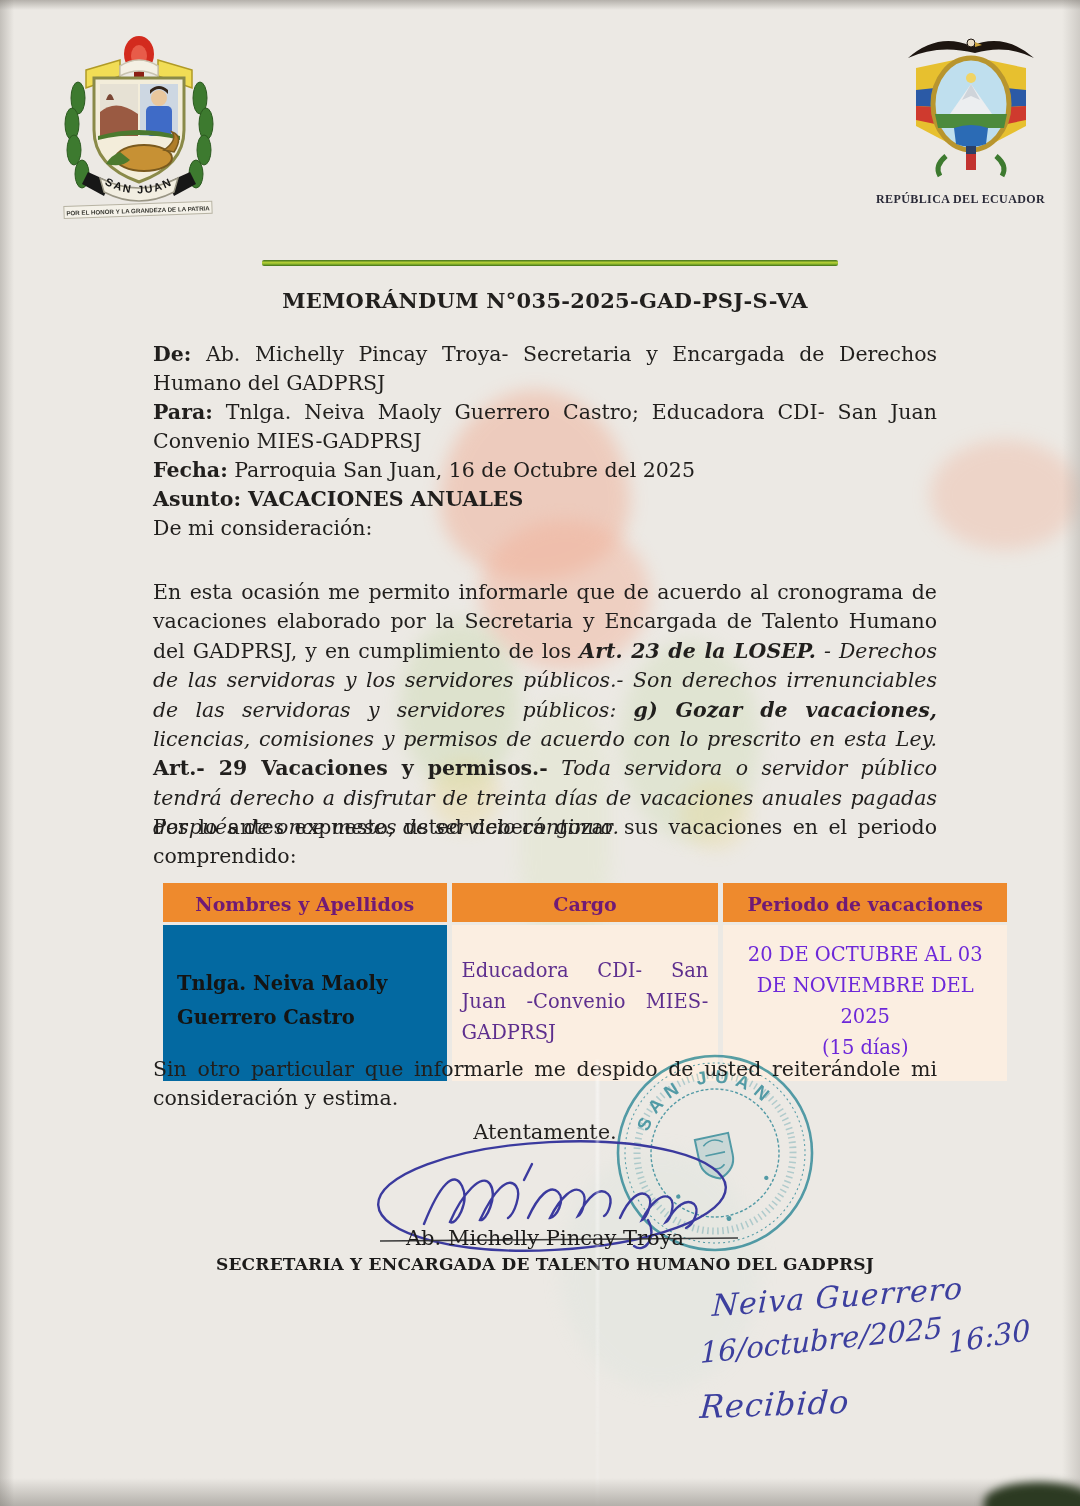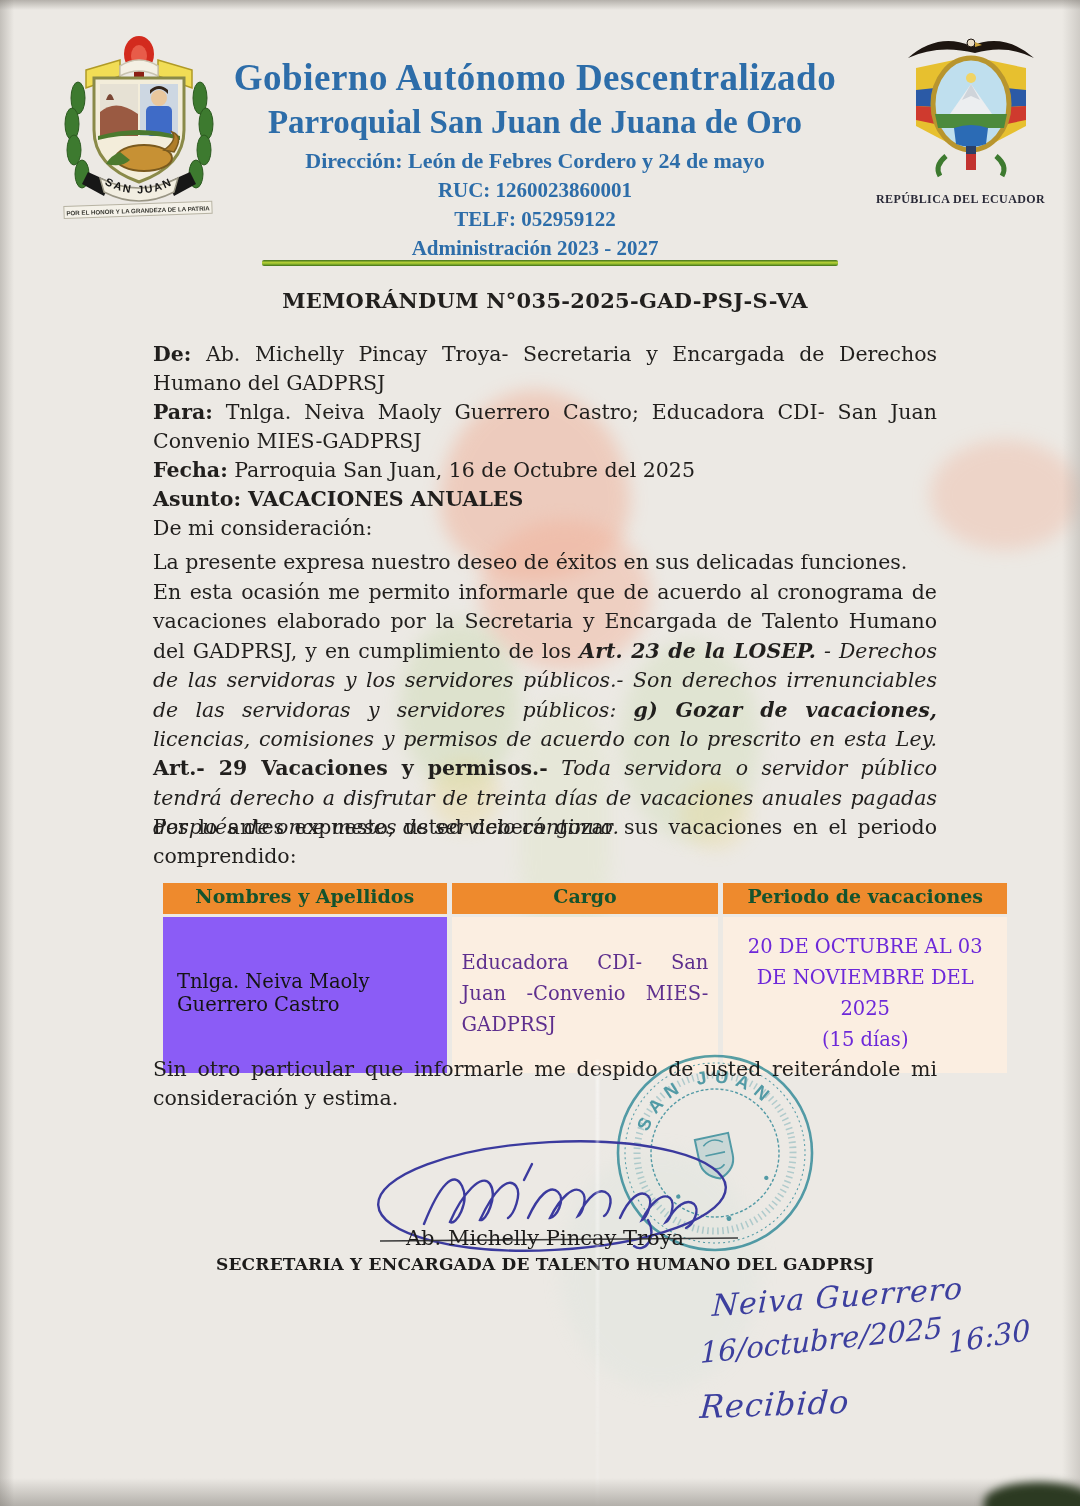--- a/index.html
+++ b/index.html
@@ -47,23 +47,23 @@
   .para{font-size:20.5px;line-height:29.4px;text-align:justify;}
   .p1{top:548px;}
   .p2{top:578px;}
   .p3{top:813px;}
   .it{font-style:italic;}
   .bit{font-style:italic;font-weight:bold;}
   .bld{font-weight:bold;}
 
   
   .vac-table{position:absolute;left:158px;top:880px;width:854px;border-collapse:separate;border-spacing:5px 3px;}
-  .vac-table th{background:#ee8a2d;color:#14532d;font-weight:bold;font-size:19px;padding:2px 4px 7px;text-align:center;font-family:"DejaVu Serif",serif;}
+  .vac-table th{background:#ee8a2d;color:#701a75;font-weight:bold;font-size:19px;padding:10px 4px 7px;text-align:center;font-family:"DejaVu Serif",serif;}
   .vac-table td{vertical-align:middle;font-size:19.5px;padding:14px 10px 18px;}
-  td.c-name{background:#8b5cf6;color:#141413;font-weight:normal;line-height:23px;padding-left:14px;}
+  td.c-name{background:#0369a1;color:#141413;font-weight:bold;line-height:34px;padding-left:14px;}
   td.c-cargo{background:#fbeee1;color:#5e2f8e;text-align:justify;line-height:31px;}
   td.c-period{background:#fbeee1;color:#6d28d9;text-align:center;line-height:31px;}
 
   .closing{top:1055px;}
   .atent{position:absolute;left:153px;top:1120px;width:784px;text-align:center;font-size:21px;color:#211f1d;}
 
   .sig-svg{position:absolute;left:366px;top:1128px;width:382px;height:136px;}
   .stamp{position:absolute;left:612px;top:1050px;width:206px;height:206px;opacity:.8;transform:rotate(-12deg);mix-blend-mode:multiply;}
   .sig-name{position:absolute;left:153px;top:1226px;width:784px;text-align:center;font-size:21px;color:#1c1b1a;}
   .sig-role{position:absolute;left:90px;top:1254px;width:910px;text-align:center;font-size:17px;font-weight:bold;color:#1c1b1a;letter-spacing:.2px;}
@@ -126,28 +126,20 @@
       </defs>
     <text font-family="Liberation Sans,sans-serif" font-size="11" font-weight="bold" fill="#161616" letter-spacing="2">
       <textPath href="#crestBanner" startOffset="50%" text-anchor="middle">SAN JUAN</textPath>
     </text>
     <g transform="rotate(-2 99 182)">
       <rect x="28" y="176" width="148" height="12" fill="#f4f1e8" stroke="#b8b4a4" stroke-width="1"></rect>
       <text x="102" y="185" text-anchor="middle" font-family="Liberation Sans,sans-serif" font-size="6.2" font-weight="bold" fill="#3a3a34">POR EL HONOR Y LA GRANDEZA DE LA PATRIA</text>
     </g>
   </svg>
 
-  <div class="hdr-center">
-    <div class="hdr-l1">Gobierno Autónomo Descentralizado</div>
-    <div class="hdr-l2">Parroquial San Juan de Juana de Oro</div>
-    <div class="hdr-l3">Dirección: León de Febres Cordero y 24 de mayo</div>
-    <div class="hdr-l4">RUC: 1260023860001</div>
-    <div class="hdr-l5">TELF: 052959122</div>
-    <div class="hdr-l6">Administración 2023 - 2027</div>
-  </div>
   <div class="green-rule"></div>
 
   <div class="emblem">
     <svg width="190" height="158" viewBox="0 0 190 158">
       <path d="M32,30 Q62,4 95,18 Q128,4 158,30 Q130,16 99,25 Q62,16 32,30 Z" fill="#1d1510"></path>
       <circle cx="95" cy="15" r="4" fill="#e9dcc4" stroke="#1d1510" stroke-width="1"></circle>
       <path d="M99,14 l7,3 -7,2 z" fill="#caa23c"></path>
       <g>
         <polygon points="40,40 78,32 78,118 40,98" fill="#e7c02f"></polygon>
         <polygon points="40,62 78,58 78,80 40,78" fill="#2b5aa6"></polygon>
@@ -172,21 +164,20 @@
   <div class="doc-col memo-title" style="position:absolute;">MEMORÁNDUM N°035-2025-GAD-PSJ-S-VA</div>
 
   <div class="doc-col meta" style="position:absolute;">
     <b>De:</b><span> Ab. Michelly Pincay Troya- Secretaria y Encargada de Derechos Humano del GADPRSJ</span><br>
     <b>Para:</b><span> Tnlga. Neiva Maoly Guerrero Castro; Educadora CDI- San Juan Convenio MIES-GADPRSJ</span><br>
     <b>Fecha:</b><span> Parroquia San Juan, 16 de Octubre del 2025</span><br>
     <b>Asunto:</b><b> VACACIONES ANUALES</b><br>
     <span>De mi consideración:</span>
   </div>
 
-  <div class="doc-col para p1" style="position:absolute;">La presente expresa nuestro deseo de éxitos en sus delicadas funciones.</div>
   <div class="doc-col para p2" style="position:absolute;"><span>En esta ocasión me permito informarle que de acuerdo al cronograma de vacaciones elaborado por la Secretaria y Encargada de Talento Humano del GADPRSJ, y  en cumplimiento de los </span><span class="bit">Art. 23 de la LOSEP.</span><span class="it"> - Derechos de las servidoras y los servidores públicos.- Son derechos irrenunciables de las servidoras y servidores públicos: </span><span class="bit">g) Gozar de vacaciones,</span><span class="it"> licencias, comisiones y permisos de acuerdo con lo prescrito en esta Ley. </span><span class="bld">Art.- 29 Vacaciones y permisos.-</span><span class="it"> Toda servidora o servidor público tendrá derecho a disfrutar de treinta días de vacaciones anuales pagadas después de once meses de servicio continuo.</span></div>
   <div class="doc-col para p3" style="position:absolute;">Por lo antes expuesto, usted deberá gozar sus vacaciones en el periodo comprendido:</div>
 
   <table class="vac-table">
     <thead>
       <tr>
         <th style="width:34%">Nombres y Apellidos</th>
         <th style="width:32%">Cargo</th>
         <th style="width:34%">Periodo de vacaciones</th>
       </tr>
@@ -197,20 +188,21 @@
         <td class="c-cargo">Educadora CDI- San Juan -Convenio MIES- GADPRSJ</td>
         <td class="c-period">
           <span>20 DE OCTUBRE AL 03 DE NOVIEMBRE DEL 2025</span><br>
           <span>(15 días)</span>
         </td>
       </tr>
     </tbody>
   </table>
 
   <div class="doc-col para closing" style="position:absolute;">Sin otro particular que informarle me despido de usted reiterándole mi consideración y estima.</div>
+  <div class="atent">Atentamente.</div>
 
   <svg class="stamp" viewBox="0 0 206 206">
     <g stroke="#2e93a8" fill="none">
       <circle cx="103" cy="103" r="97" stroke-width="2.6"></circle>
       <circle cx="103" cy="103" r="90" stroke-width="1" stroke-dasharray="2 3"></circle>
       <circle cx="103" cy="103" r="64" stroke-width="1.4" stroke-dasharray="3 2"></circle>
       <circle cx="103" cy="103" r="78" stroke-width="7" stroke-dasharray="1.5 3.5" opacity=".38"></circle>
     </g>
     <defs>
         <path id="stampArc" d="M33,103 A70,70 0 0 1 173,103"></path>

